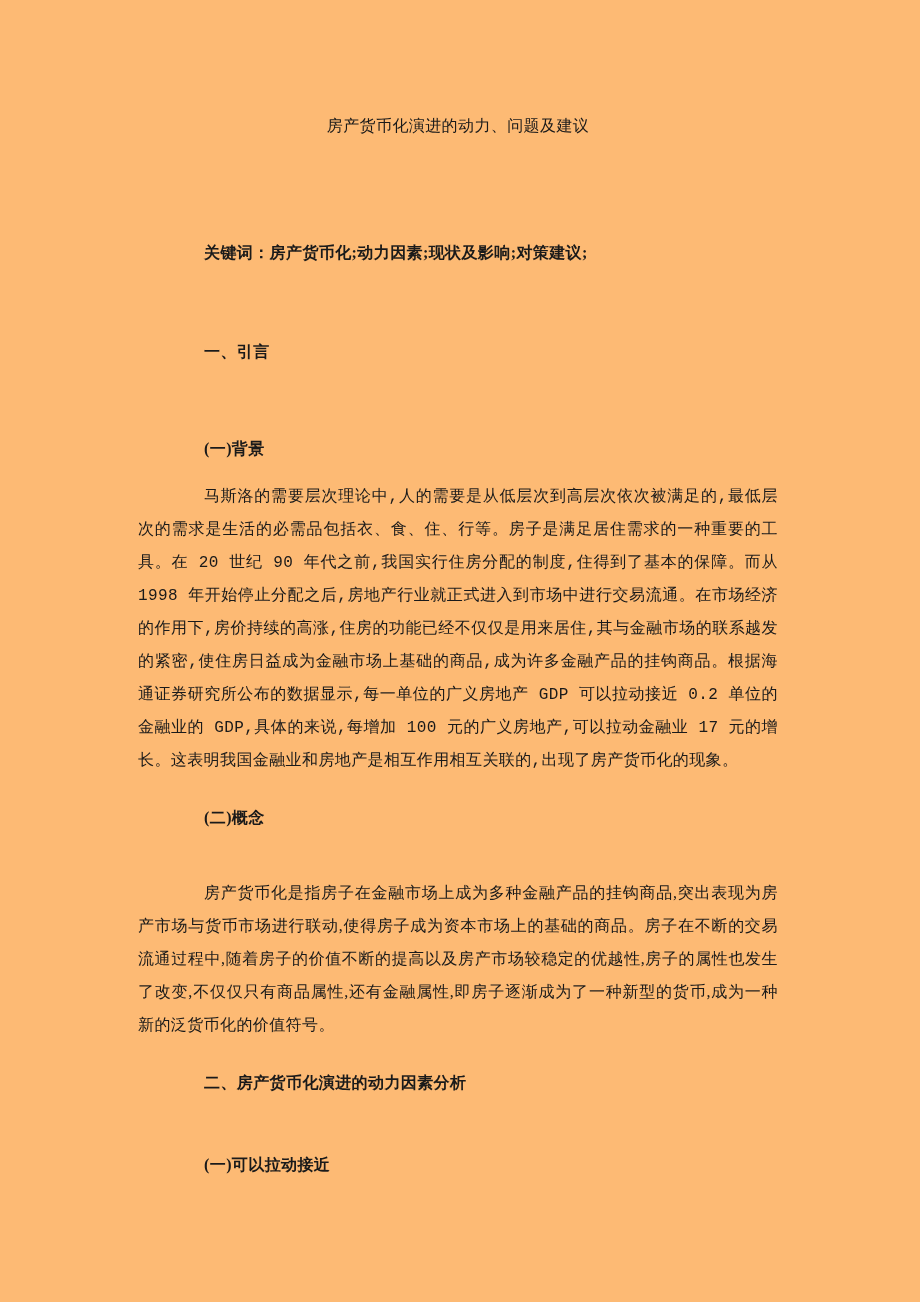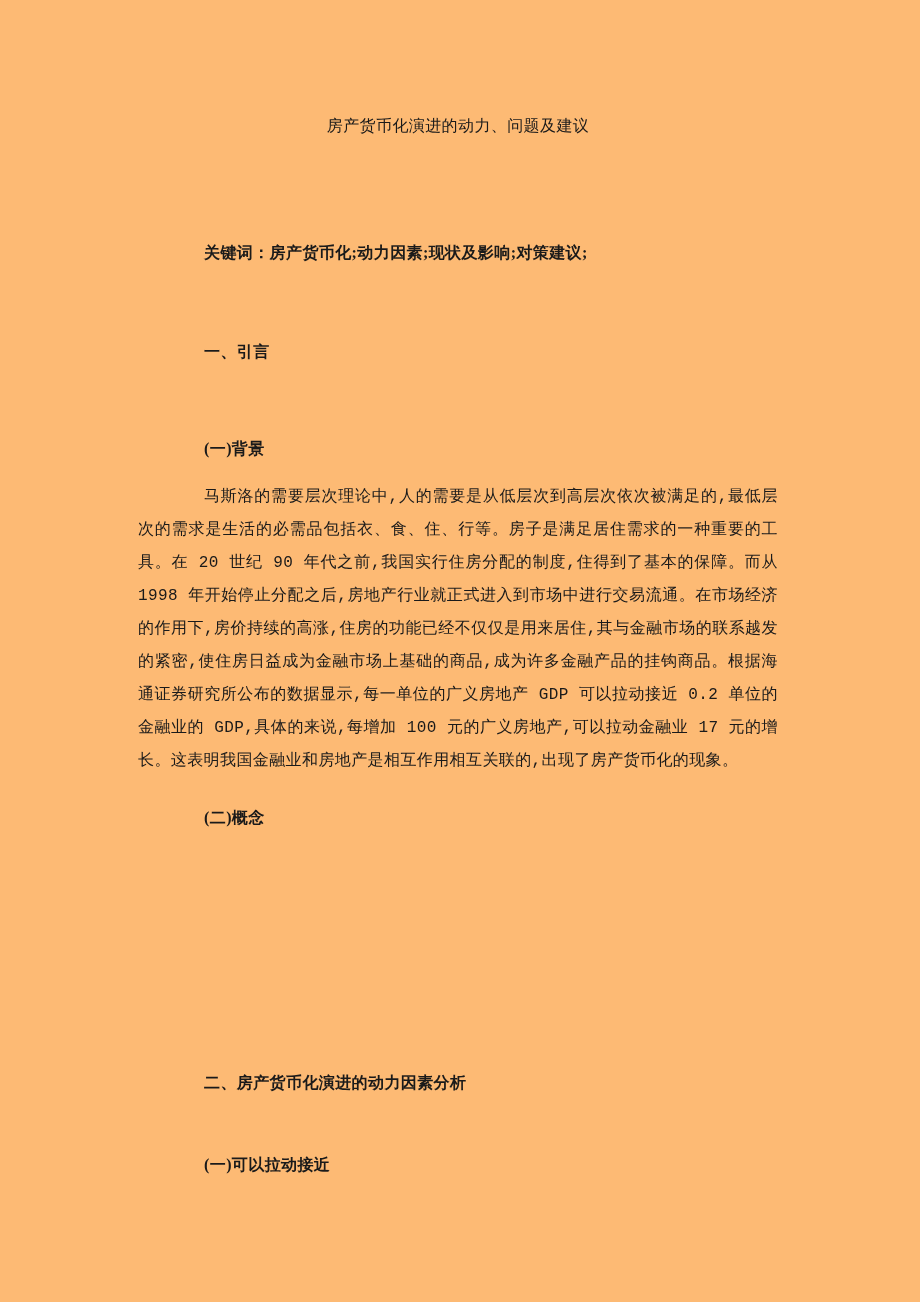--- a/index.html
+++ b/index.html
@@ -65,18 +65,19 @@
   <div class="hline keywords">关键词：房产货币化;动力因素;现状及影响;对策建议;</div>
 
   <div class="hline h-intro">一、引言</div>
 
   <div class="hline h-bg">(一)背景</div>
 
   <div class="para p-bg">马斯洛的需要层次理论中,人的需要是从低层次到高层次依次被满足的,最低层次的需求是生活的必需品包括衣、食、住、行等。房子是满足居住需求的一种重要的工具。在 20 世纪 90 年代之前,我国实行住房分配的制度,住得到了基本的保障。而从 1998 年开始停止分配之后,房地产行业就正式进入到市场中进行交易流通。在市场经济的作用下,房价持续的高涨,住房的功能已经不仅仅是用来居住,其与金融市场的联系越发的紧密,使住房日益成为金融市场上基础的商品,成为许多金融产品的挂钩商品。根据海通证券研究所公布的数据显示,每一单位的广义房地产 GDP 可以拉动接近 0.2 单位的金融业的 GDP,具体的来说,每增加 100 元的广义房地产,可以拉动金融业 17 元的增长。这表明我国金融业和房地产是相互作用相互关联的,出现了房产货币化的现象。</div>
 
   <div class="hline h-concept">(二)概念</div>
 
+  <div class="para p-concept">房产货币化是指房子在金融市场上成为多种金融产品的挂钩商品,突出表现为房产市场与货币市场进行联动,使得房子成为资本市场上的基础的商品。房子在不断的交易流通过程中,随着房子的价值不断的提高以及房产市场较稳定的优越性,房子的属性也发生了改变,不仅仅只有商品属性,还有金融属性,即房子逐渐成为了一种新型的货币,成为一种新的泛货币化的价值符号。</div>
 
   <div class="hline h-sec2">二、房产货币化演进的动力因素分析</div>
 
   <div class="hline h-sub21">(一)可以拉动接近</div>
 
 </div>
 
 </body></html>

